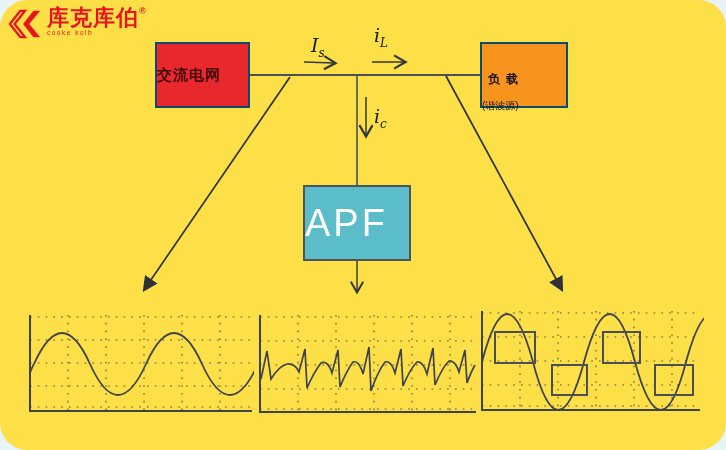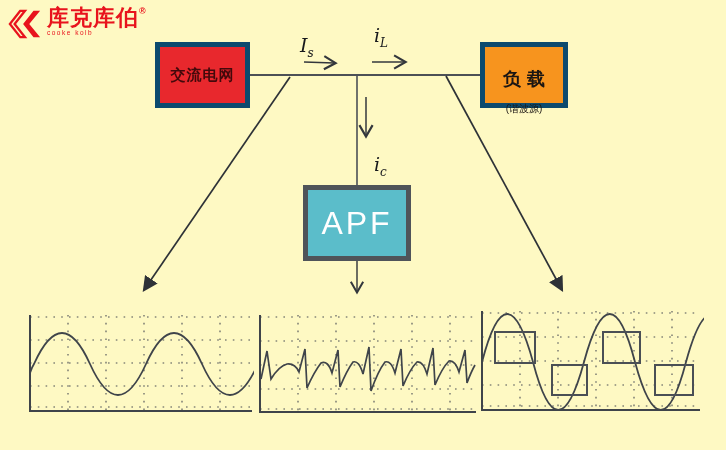--- a/index.html
+++ b/index.html
@@ -3,62 +3,63 @@
 <meta charset="utf-8">
 <style>
   html,body{margin:0;padding:0;}
   body{
     width:726px;height:450px;overflow:hidden;
     background:#e9f3fa;
     font-family:"Liberation Sans", sans-serif;
   }
   #canvas{
     position:relative;width:726px;height:450px;
-    background:#fef9c3;
+    background:#fde047;
+    border-radius:27px;
   }
   #art{position:absolute;left:0;top:0;}
 
   
   .logo{position:absolute;left:8px;top:7px;display:flex;align-items:flex-start;}
   .logo-icon{width:34px;height:30px;margin-top:2px;}
   .logo-textcol{margin-left:5px;line-height:1;}
   .logo-brand{
     font-size:22px;font-weight:bold;color:#e8131d;
     letter-spacing:1px;white-space:nowrap;
   }
   .logo-reg{font-size:9px;vertical-align:top;color:#e8131d;font-weight:bold;}
   .logo-tagline{font-size:6.5px;color:#e8131d;letter-spacing:1.5px;margin-top:1px;}
 
   
   .block{
     position:absolute;box-sizing:border-box;
-    display:flex;flex-direction:column;align-items:center;justify-content:center;
-    border:5px solid #0c4a6e;
+    display:flex;flex-direction:column;justify-content:center;
+    border:2px solid #0c4a6e;
   }
   .box-acgrid{left:155px;top:42px;width:95px;height:66px;background:#e8282d;}
   .box-acgrid .block-label{font-size:15px;font-weight:bold;color:#43090b;letter-spacing:1px;}
   .box-load{left:480px;top:42px;width:88px;height:66px;background:#f7941e;}
-  .box-load .block-label{font-size:18px;font-weight:bold;color:#1b1613;letter-spacing:6px;text-indent:6px;margin-top:33px;}
+  .box-load .block-label{font-size:12px;font-weight:bold;color:#1b1613;letter-spacing:6px;text-indent:6px;margin-top:33px;}
   .box-load .block-sublabel{font-size:10px;color:#1b1613;margin-top:11px;}
   .box-apf{left:303px;top:185px;width:108px;height:76px;background:#5bbdca;border-color:#4f5459;}
   .box-apf .block-label{
-    font-size:32px;color:#ffffff;letter-spacing:3px;font-weight:400;
+    font-size:38px;color:#ffffff;letter-spacing:3px;font-weight:400;
   }
 
   
   .current-label{
     position:absolute;
     font-family:"DejaVu Serif", serif;
     font-style:italic;
     font-size:19px;color:#17191c;line-height:1;
   }
   .current-label sub{font-size:12px;font-style:italic;}
-  .lbl-is{left:300px;top:36px;}
+  .lbl-is{left:311px;top:36px;}
   .lbl-il{left:374px;top:26px;}
-  .lbl-ic{left:374px;top:107px;margin-top:48px;}
+  .lbl-ic{left:374px;top:107px;}
 </style>
 </head>
 <body>
 
 <div id="canvas">
 
   <svg id="art" width="726" height="450" viewBox="0 0 726 450">
     <defs>
       <marker id="mFilled" viewBox="0 0 10 10" refX="8.5" refY="5" markerWidth="9" markerHeight="9" orient="auto-start-reverse">
         <path d="M0,0 L10,5 L0,10 Z" fill="#2e3237"></path>

